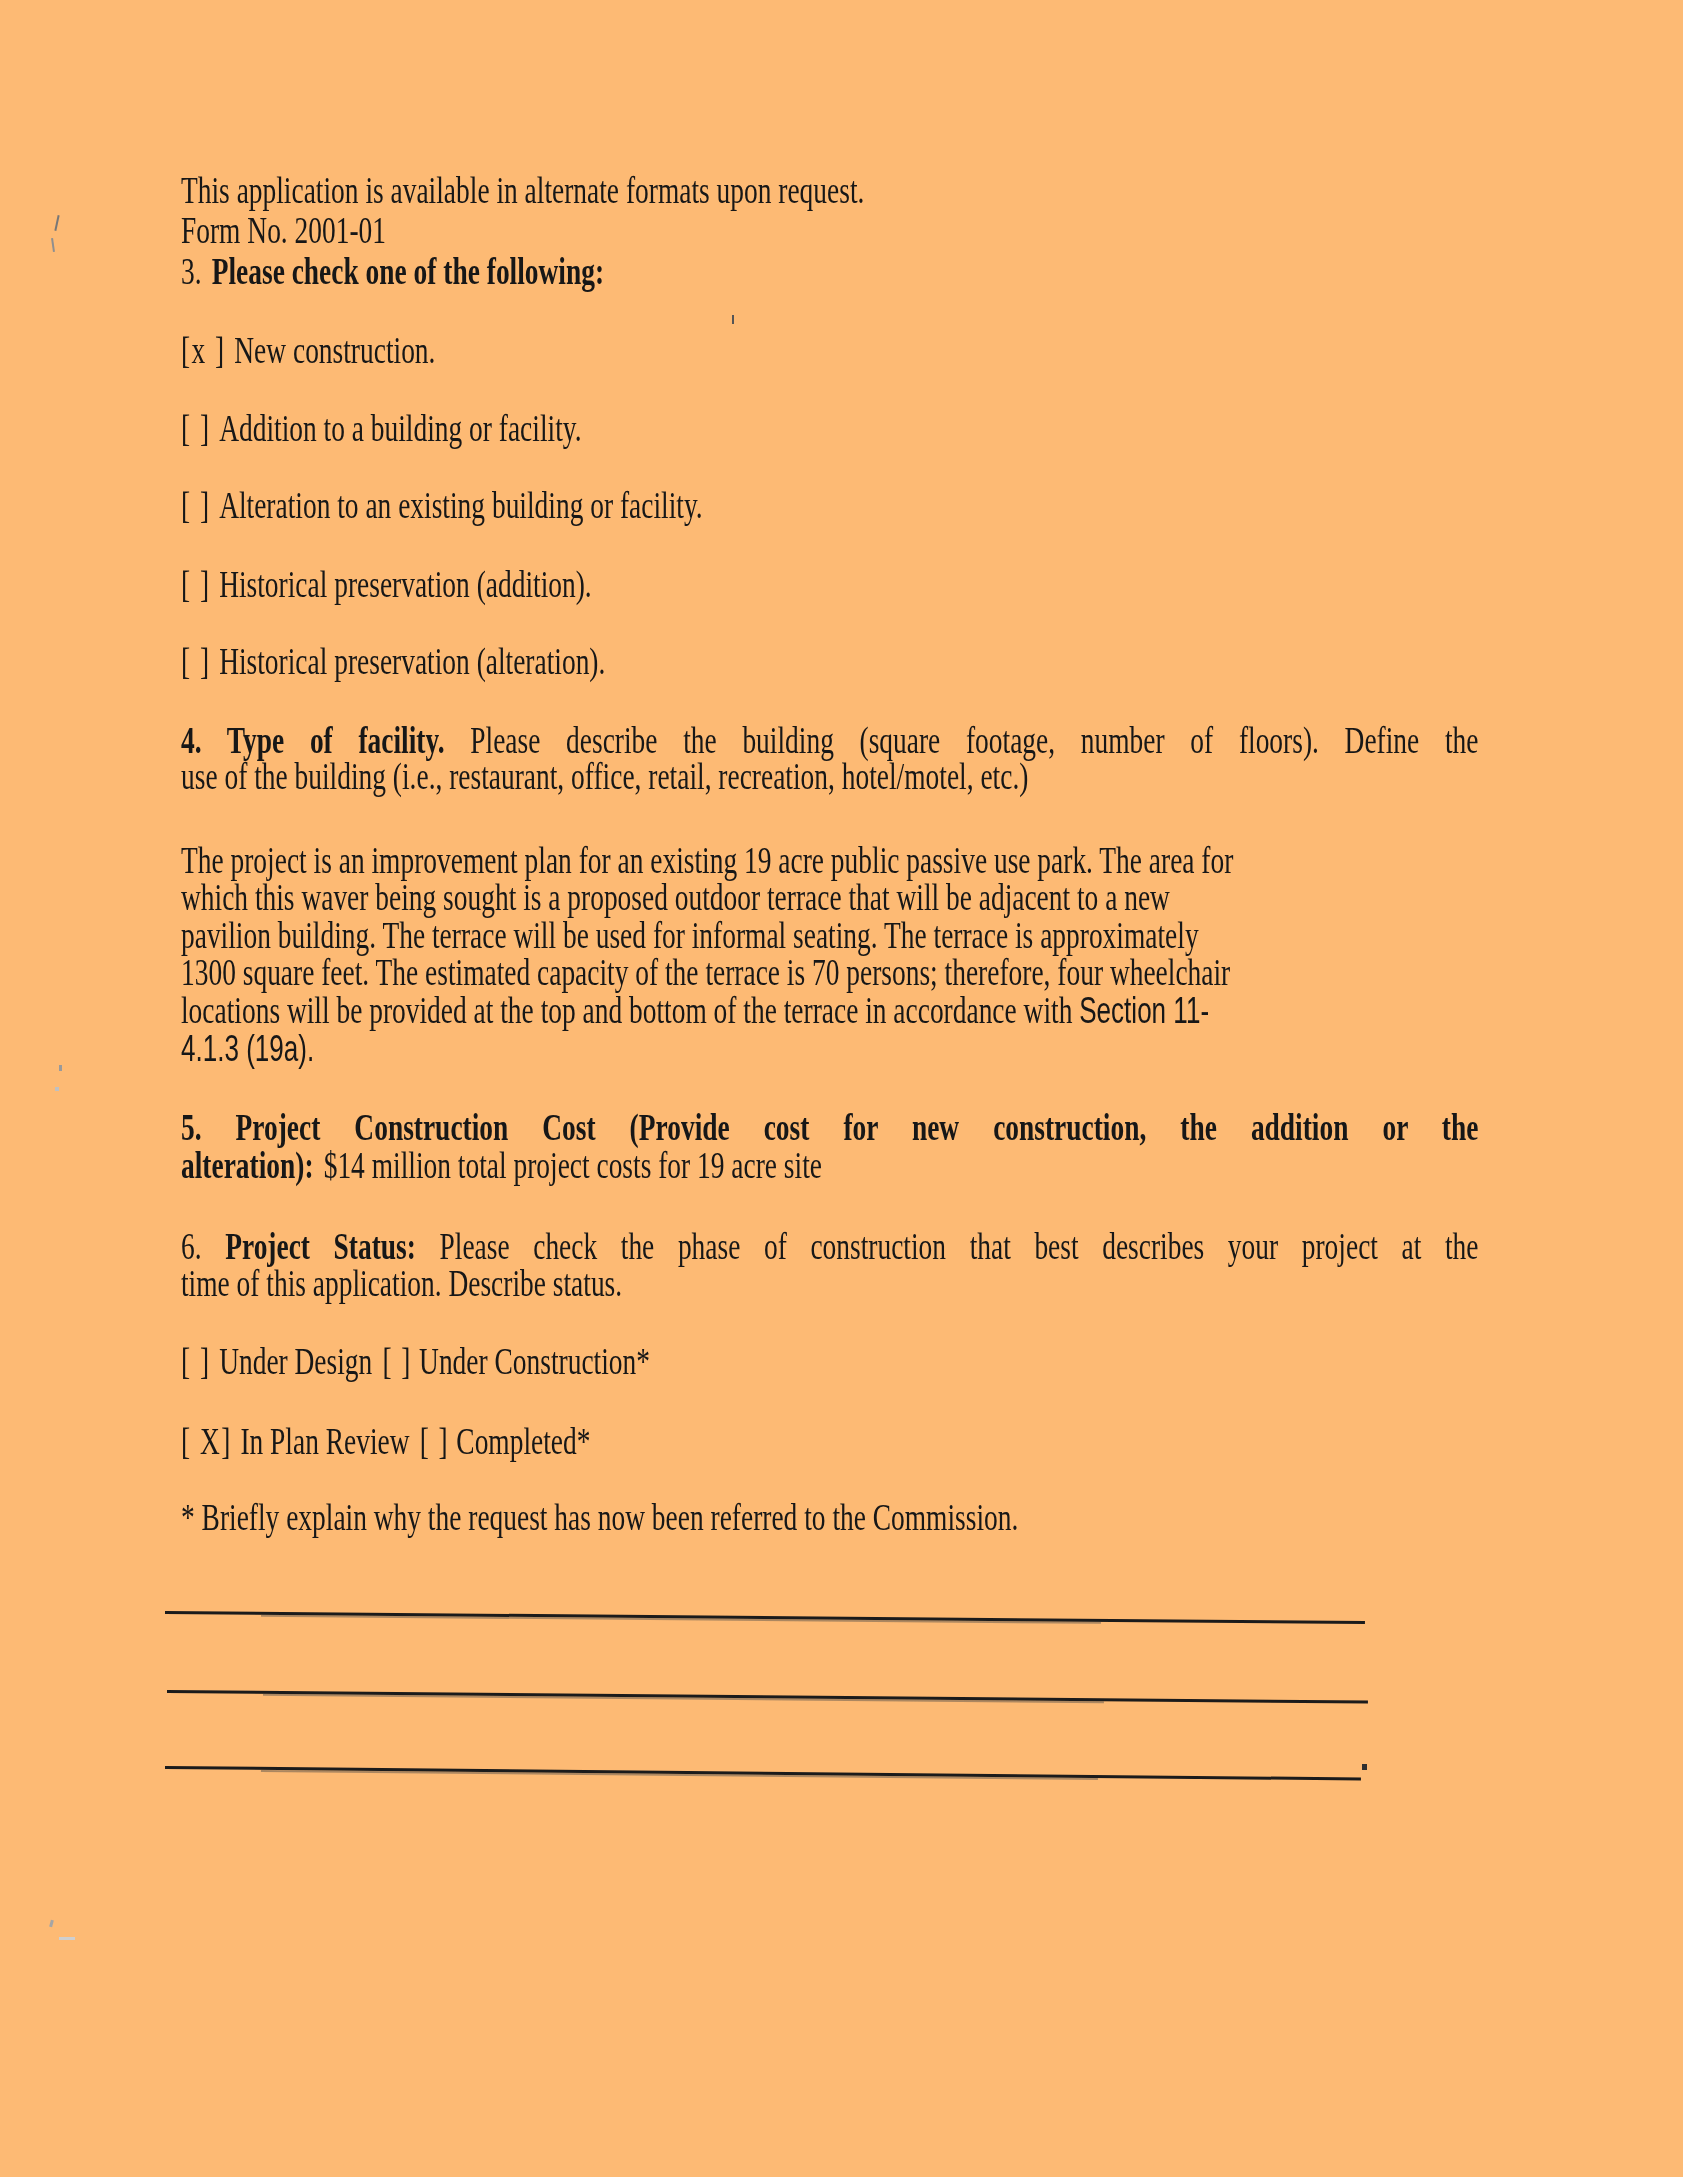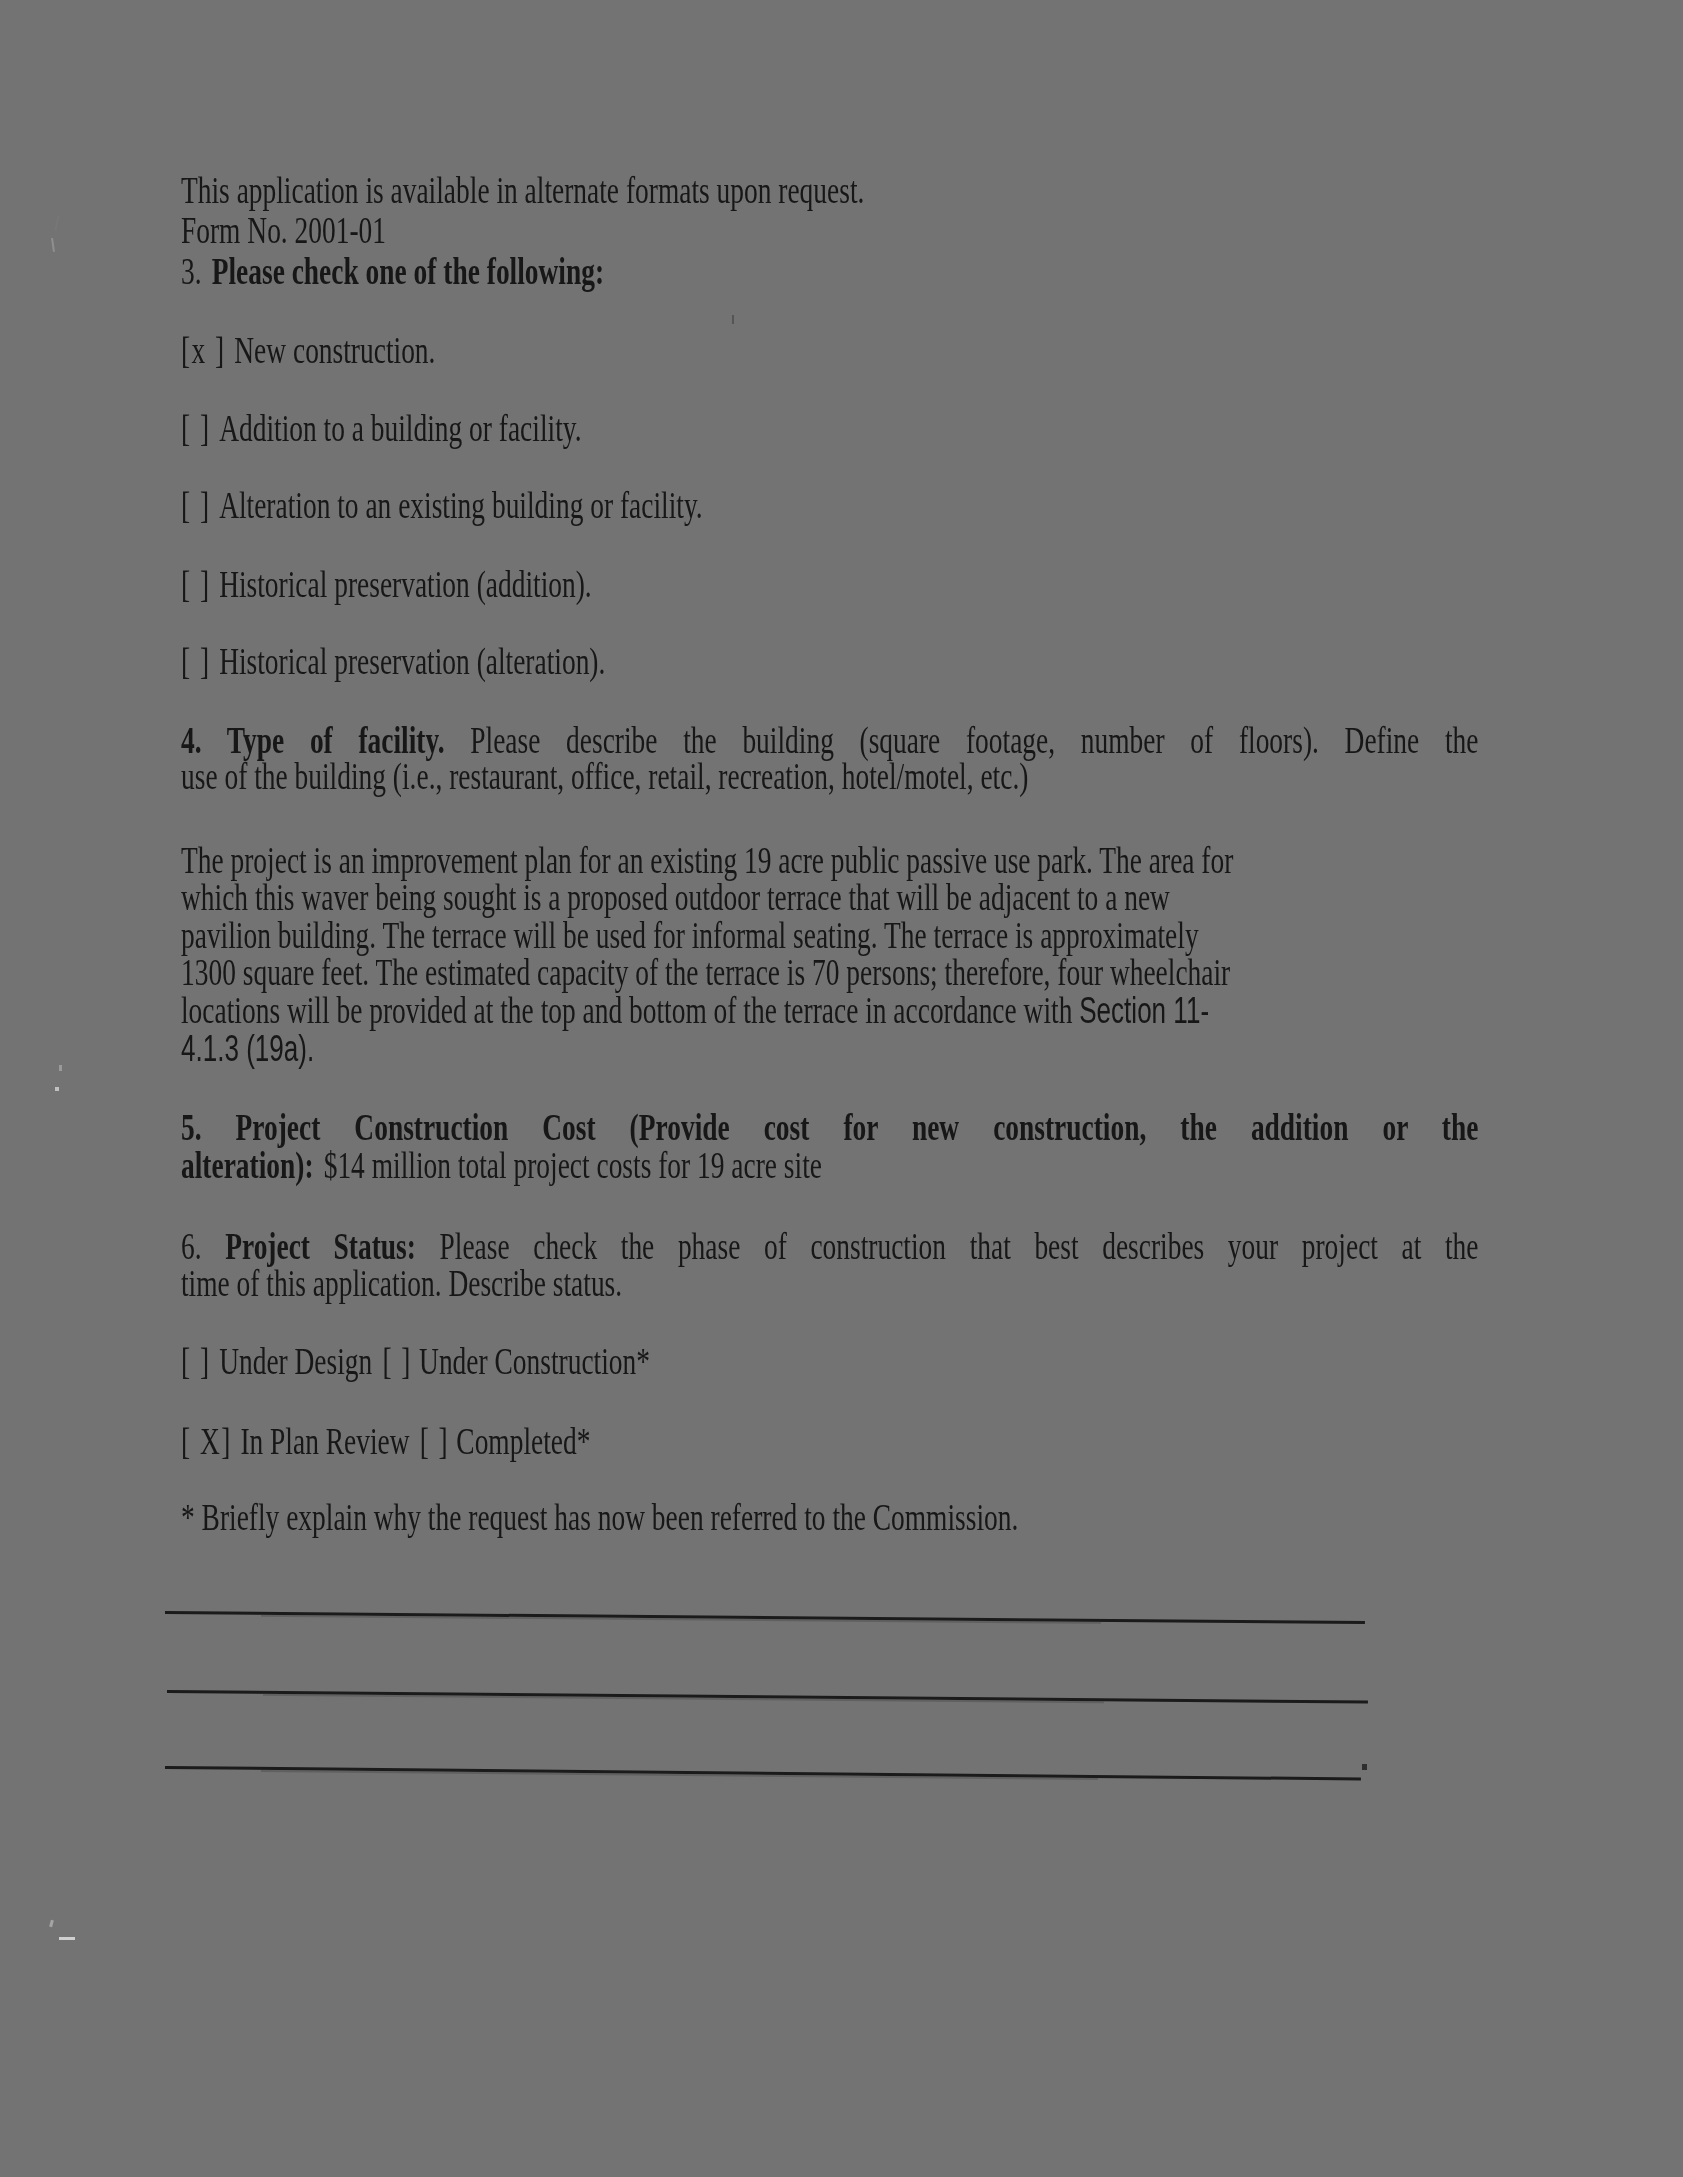--- a/index.html
+++ b/index.html
@@ -1,19 +1,19 @@
 <!DOCTYPE html>
 <html><head>
 <meta charset="utf-8">
 <style>
   html,body{margin:0;padding:0;background:#e8e8e8;}
   .page{
     position:relative;
     width:1683px;height:2177px;
-    background:#737373;
+    background:#fdba74;
     overflow:hidden;
     font-family:"Liberation Serif","DejaVu Serif",serif;
     color:#171717;
   }
   
   .content{
     position:absolute;left:181px;top:0;width:1797px;height:2177px;
     transform:scale(0.722,1);transform-origin:0 0;
     font-size:38px;line-height:42px;
   }

